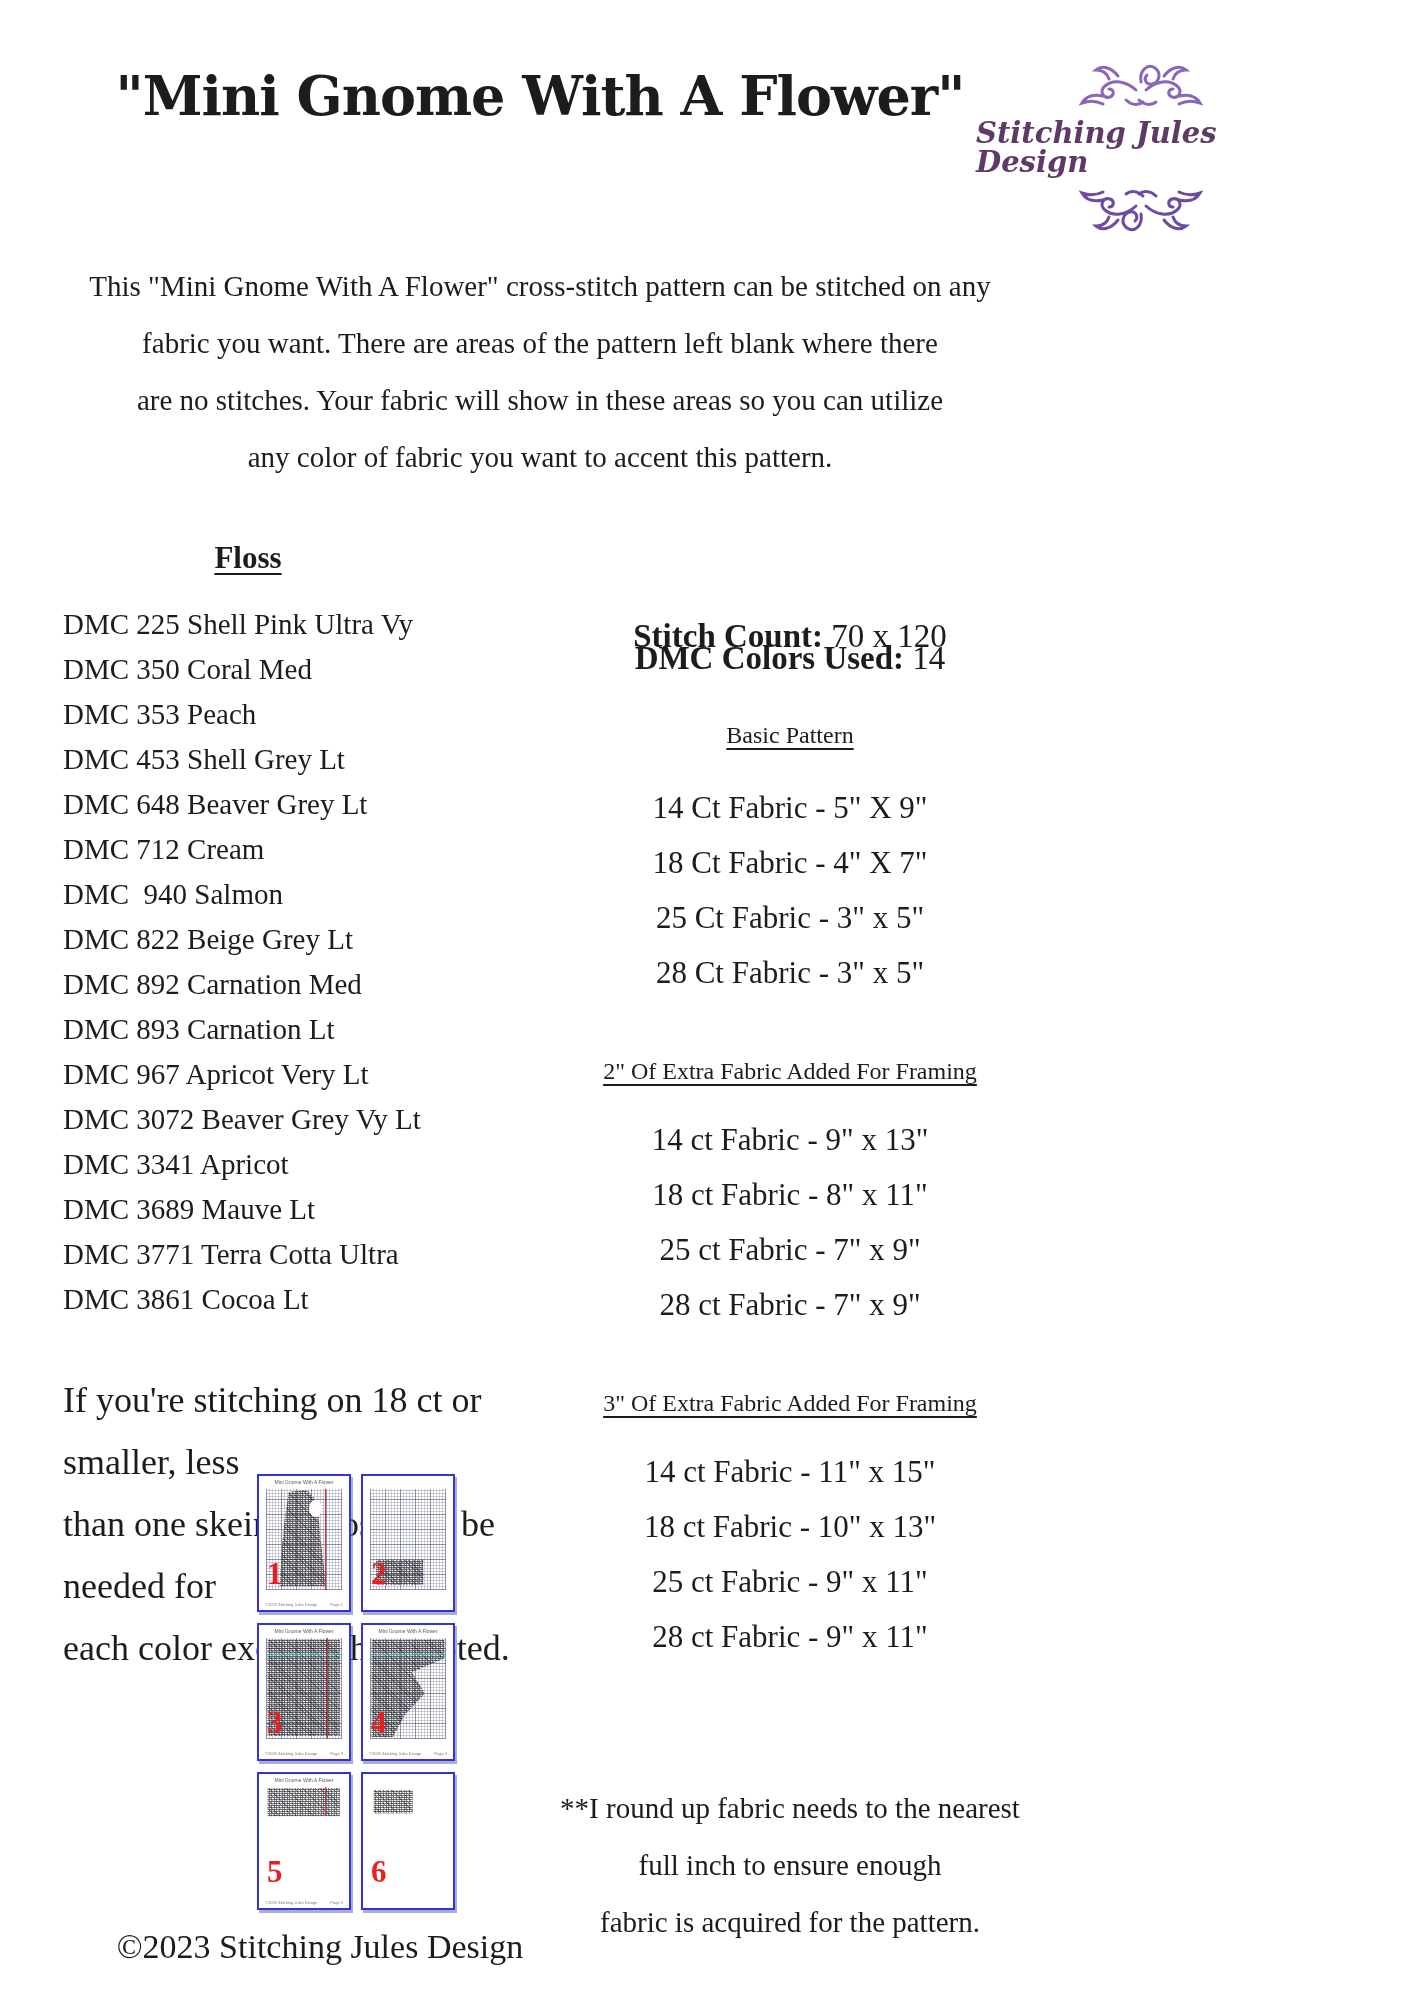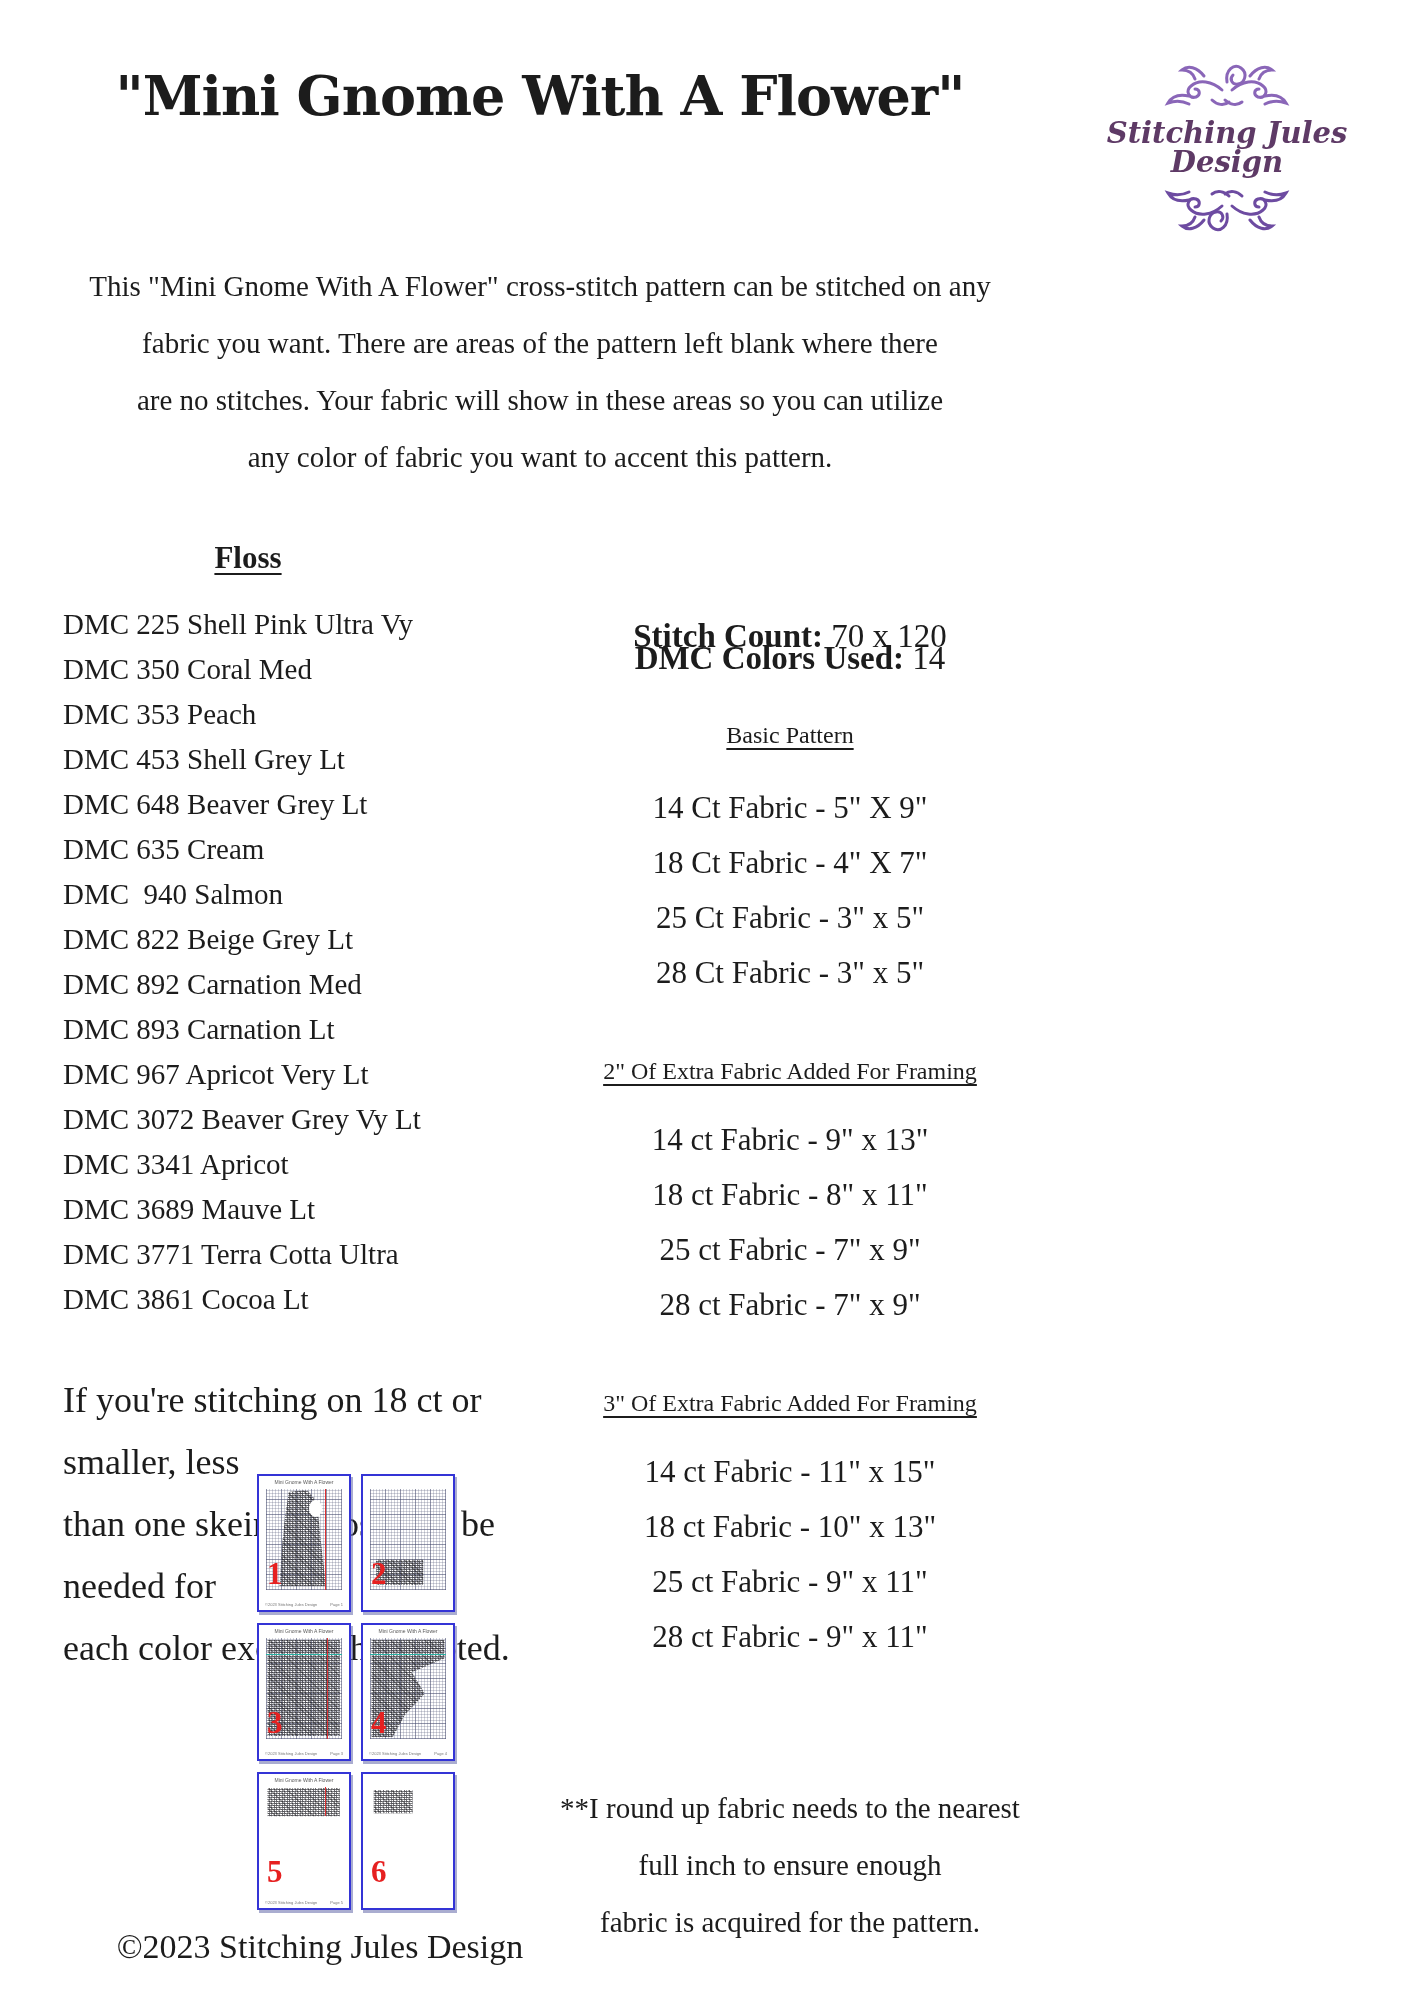--- a/index.html
+++ b/index.html
@@ -10,21 +10,21 @@
   }
   .abs{position:absolute;}
 
   .page-title{
     left:40px;top:64px;width:1000px;text-align:center;
     font-family:"DejaVu Serif","Liberation Serif",serif;
     font-size:54px;font-weight:700;letter-spacing:-1px;
   }
 
   
-  .logo{left:1062px;top:55px;width:330px;height:175px;text-align:center;}
+  .logo{left:976px;top:55px;width:330px;height:175px;}
   .logo svg{display:block;margin:0 auto;}
   .logo-text{
     font-family:"DejaVu Serif","Liberation Serif",serif;
     font-style:italic;font-weight:700;font-size:29px;color:#5e3a66;
     line-height:1;margin:2px 0;
   }
 
   .intro{left:40px;top:258px;width:1000px;text-align:center;font-size:29px;line-height:57px;}
 
   .floss-heading{
@@ -134,21 +134,21 @@
   </div>
 
   <div class="abs floss-heading">Floss</div>
 
   <div class="abs floss-list">
     <div class="floss-item">DMC 225 Shell Pink Ultra Vy</div>
     <div class="floss-item">DMC 350 Coral Med</div>
     <div class="floss-item">DMC 353 Peach</div>
     <div class="floss-item">DMC 453 Shell Grey Lt</div>
     <div class="floss-item">DMC 648 Beaver Grey Lt</div>
-    <div class="floss-item">DMC 635 Cream</div>
+    <div class="floss-item">DMC 712 Cream</div>
     <div class="floss-item">DMC  940 Salmon</div>
     <div class="floss-item">DMC 822 Beige Grey Lt</div>
     <div class="floss-item">DMC 892 Carnation Med</div>
     <div class="floss-item">DMC 893 Carnation Lt</div>
     <div class="floss-item">DMC 967 Apricot Very Lt</div>
     <div class="floss-item">DMC 3072 Beaver Grey Vy Lt</div>
     <div class="floss-item">DMC 3341 Apricot</div>
     <div class="floss-item">DMC 3689 Mauve Lt</div>
     <div class="floss-item">DMC 3771 Terra Cotta Ultra</div>
     <div class="floss-item">DMC 3861 Cocoa Lt</div>

